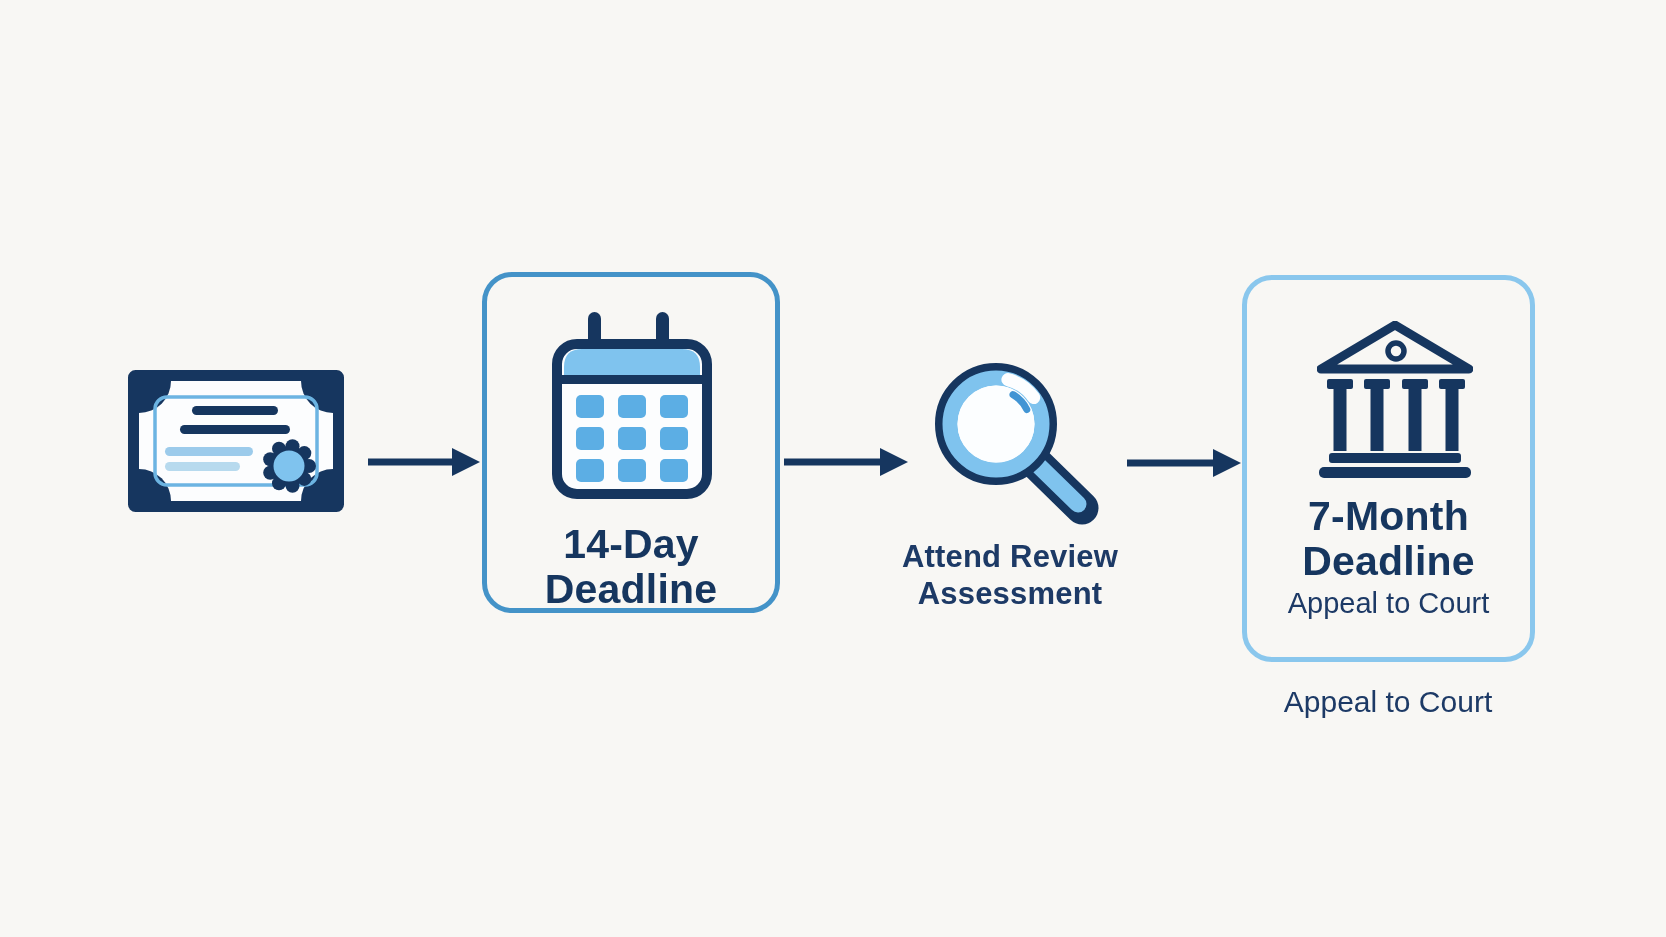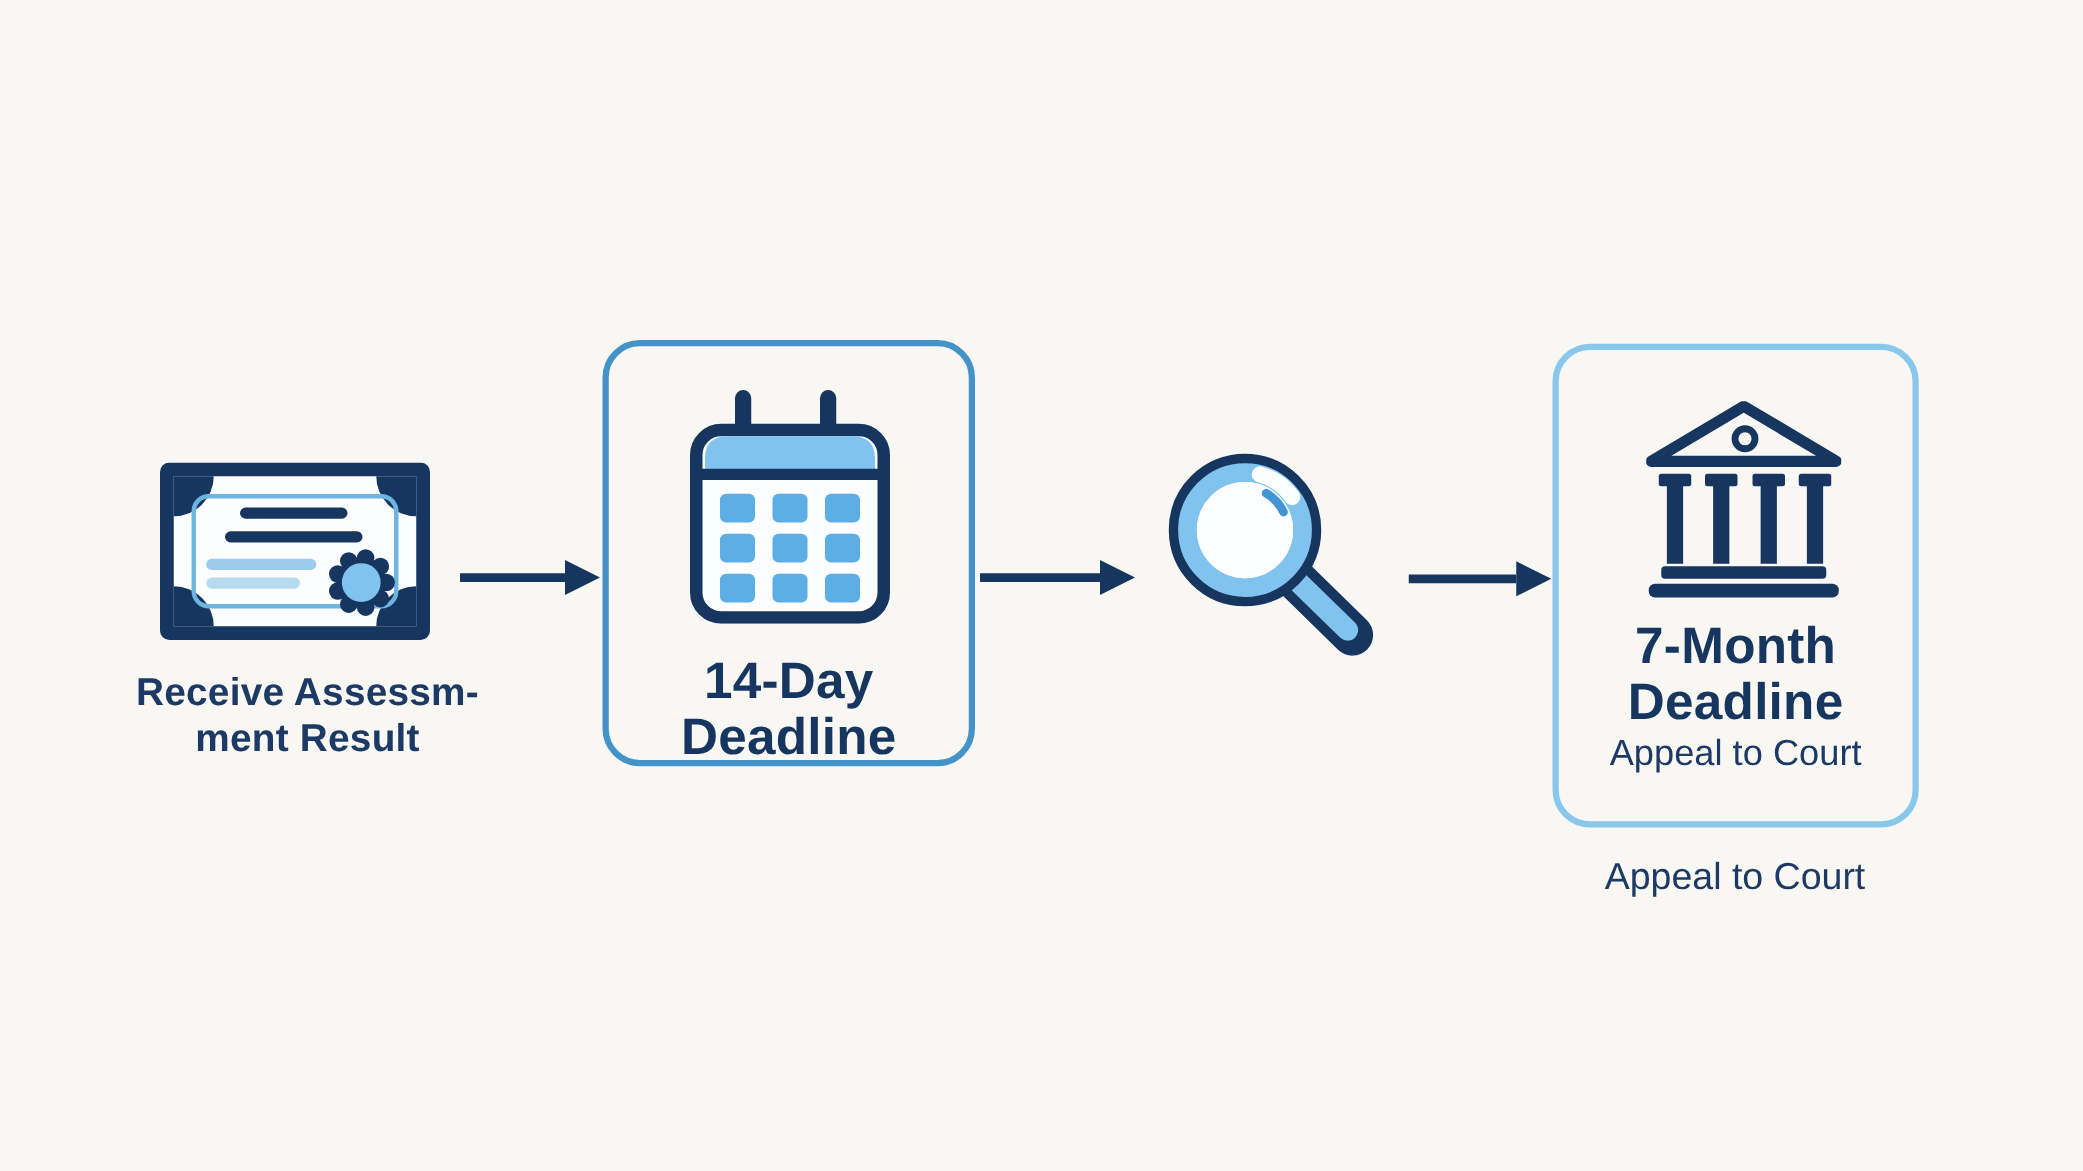--- a/index.html
+++ b/index.html
@@ -67,22 +67,20 @@
       <circle class="f-ink" cx="164.5" cy="115.7" r="7"></circle>
       <circle class="f-ink" cx="151" cy="113.3" r="7"></circle>
       <circle class="f-ink" cx="142.2" cy="102.8" r="7"></circle>
       <circle class="f-ink" cx="142.2" cy="89.2" r="7"></circle>
       <circle class="f-ink" cx="151" cy="78.7" r="7"></circle>
       <circle class="f-ink" cx="164.5" cy="76.3" r="7"></circle>
       <circle class="f-ink" cx="176.3" cy="83.1" r="7"></circle>
       <circle class="f-light" cx="161" cy="96" r="15.5"></circle>
     </g>
   </svg>
-  <div class="step-label" style="left:86px;top:535px">Receive Assessm-
-ment Result</div>
 
   <svg class="abs" style="left:366px;top:446px" width="116" height="32" viewBox="0 0 116 32">
     <line class="s-ink" x1="2" y1="16" x2="88" y2="16" stroke-width="7"></line>
     <polygon class="f-ink" points="86,2 114,16 86,30"></polygon>
   </svg>
 
   <div class="step-box box-1">
     <svg class="abs" style="left:65px;top:34px" width="160" height="188" viewBox="0 0 160 188">
       <rect class="f-ink" x="36" y="1" width="13" height="37" rx="6.5"></rect>
       <rect class="f-ink" x="104" y="1" width="13" height="37" rx="6.5"></rect>
@@ -112,20 +110,22 @@
 
   <svg class="abs" style="left:925px;top:358px" width="180" height="172" viewBox="0 0 180 172">
     <line class="s-ink" x1="110" y1="104" x2="157" y2="150" stroke-width="33" stroke-linecap="round"></line>
     <line class="s-light" x1="114" y1="108" x2="153" y2="146" stroke-width="17" stroke-linecap="round"></line>
     <circle cx="71" cy="66" r="56" fill="#fbfdff" class="s-ink" stroke-width="10"></circle>
     <circle cx="71" cy="66" r="46" fill="none" class="s-light" stroke-width="15"></circle>
     <circle cx="71" cy="66" r="38.5" fill="#fcfeff"></circle>
     <path d="M82.9,21.6 A46,46 0 0 1 108.7,39.6" stroke="#fdfeff" stroke-width="13" fill="none" stroke-linecap="round"></path>
     <path class="s-accent" d="M88,36.6 A34,34 0 0 1 101.8,51.6" stroke-width="7" fill="none" stroke-linecap="round"></path>
   </svg>
+  <div class="step-label" style="left:850px;top:538px">Attend Review
+Assessment</div>
 
   <svg class="abs" style="left:1125px;top:447px" width="118" height="32" viewBox="0 0 118 32">
     <line class="s-ink" x1="2" y1="16" x2="88" y2="16" stroke-width="7"></line>
     <polygon class="f-ink" points="88,2 116,16 88,30"></polygon>
   </svg>
 
   <div class="step-box box-2">
     <svg class="abs" style="left:70px;top:41px" width="156" height="158" viewBox="0 0 156 158">
       <path d="M78,4 L152,48 H4 Z" fill="none" class="s-ink" stroke-width="9" stroke-linejoin="round"></path>
       <circle cx="79" cy="30" r="8" fill="none" class="s-ink" stroke-width="5.5"></circle>

